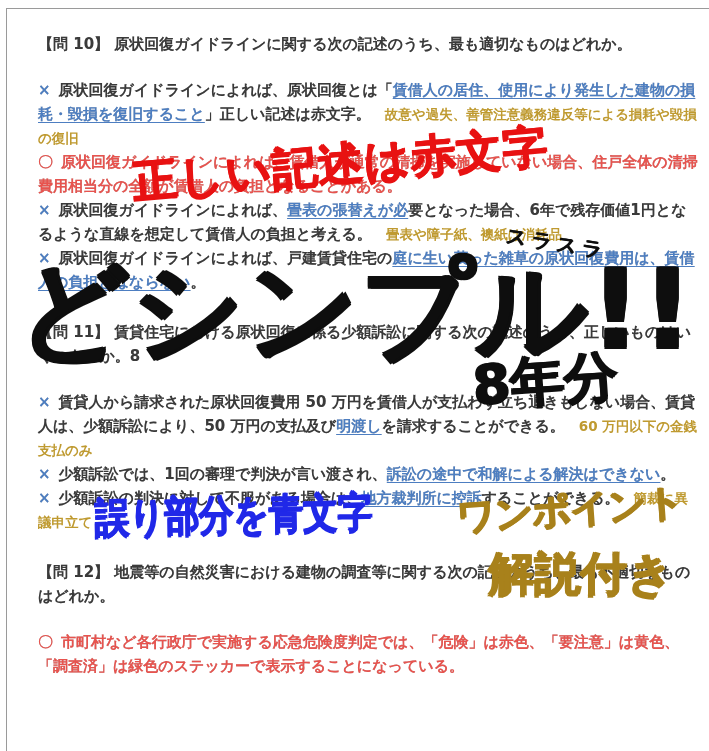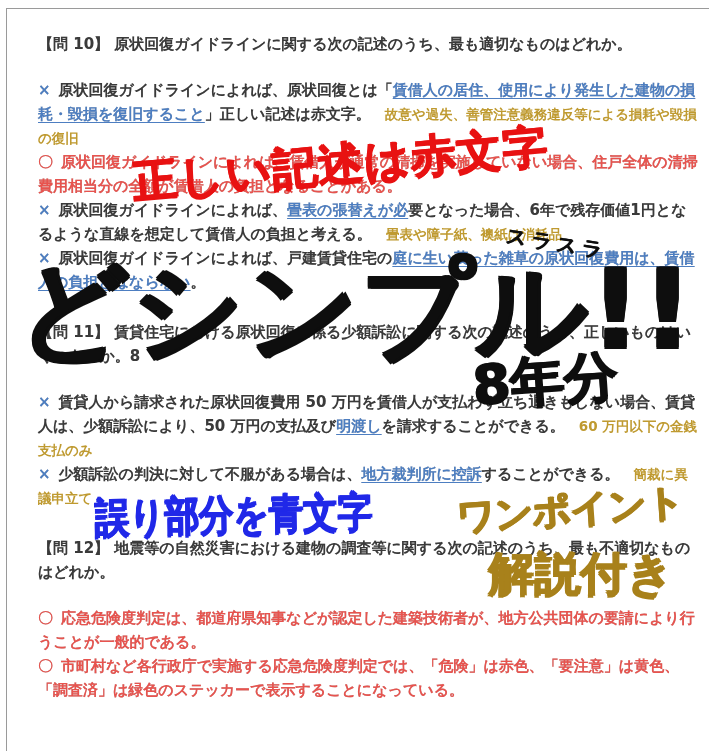--- a/index.html
+++ b/index.html
@@ -91,23 +91,23 @@
 <div class="page-frame"></div>
 
 <div class="content" id="question-list">
     <p class="q-heading">【問 10】 原状回復ガイドラインに関する次の記述のうち、最も適切なものはどれか。</p>
     <p class="q-item"><span class="marker wrong">×</span><span class="seg-black">原状回復ガイドラインによれば、原状回復とは「</span><span class="seg-link">賃借人の居住、使用により発生した建物の損耗・毀損を復旧すること</span><span class="seg-black">」正しい記述は赤文字。</span><span class="seg-gold">故意や過失、善管注意義務違反等による損耗や毀損の復旧</span></p>
     <p class="q-item"><span class="marker correct">〇</span><span class="seg-red">原状回復ガイドラインによれば、賃借人が通常の清掃を実施していない場合、住戸全体の清掃費用相当分の全額が賃借人の負担となることがある。</span></p>
     <p class="q-item"><span class="marker wrong">×</span><span class="seg-black">原状回復ガイドラインによれば、</span><span class="seg-link">畳表の張替えが必</span><span class="seg-black">要となった場合、6年で残存価値1円となるような直線を想定して賃借人の負担と考える。</span><span class="seg-gold">畳表や障子紙、襖紙は消耗品</span></p>
     <p class="q-item"><span class="marker wrong">×</span><span class="seg-black">原状回復ガイドラインによれば、戸建賃貸住宅の</span><span class="seg-link">庭に生い茂った雑草の原状回復費用は、賃借人の負担とはならない</span><span class="seg-black">。</span></p>
     <p class="q-heading">【問 11】 賃貸住宅における原状回復に係る少額訴訟に関する次の記述のうち、正しいものはいくつあるか。8</p>
     <p class="q-item"><span class="marker wrong">×</span><span class="seg-black">賃貸人から請求された原状回復費用 50 万円を賃借人が支払わず立ち退きもしない場合、賃貸人は、少額訴訟により、50 万円の支払及び</span><span class="seg-link">明渡し</span><span class="seg-black">を請求することができる。</span><span class="seg-gold">60 万円以下の金銭支払のみ</span></p>
+    <p class="q-item"><span class="marker wrong">×</span><span class="seg-black">少額訴訟では、1回の審理で判決が言い渡され、</span><span class="seg-link">訴訟の途中で和解による解決はできない</span><span class="seg-black">。</span></p>
     <p class="q-item"><span class="marker wrong">×</span><span class="seg-black">少額訴訟の判決に対して不服がある場合は、</span><span class="seg-link">地方裁判所に控訴</span><span class="seg-black">することができる。</span><span class="seg-gold">簡裁に異議申立て</span></p>
     <p class="q-heading">【問 12】 地震等の自然災害における建物の調査等に関する次の記述のうち、最も不適切なものはどれか。</p>
-    <p class="q-item"><span class="marker correct">〇</span><span class="seg-red">応急危険度判定は、都道府県知事などが認定した建築技術者が、地方公共団体の要請により行うことが一般的である。</span></p>
     <p class="q-item"><span class="marker correct">〇</span><span class="seg-red">市町村など各行政庁で実施する応急危険度判定では、「危険」は赤色、「要注意」は黄色、「調査済」は緑色のステッカーで表示することになっている。</span></p>
   </div>
 
 <div class="overlay ov-title">どシンプル!!</div>
 <div class="overlay ov-surasura">スラスラ</div>
 <div class="overlay ov-red">正しい記述は赤文字</div>
 <div class="overlay ov-years">8年分</div>
 <div class="overlay ov-blue">誤り部分を青文字</div>
 <div class="overlay ov-gold1">ワンポイント</div>
 <div class="overlay ov-gold2">解説付き</div>

